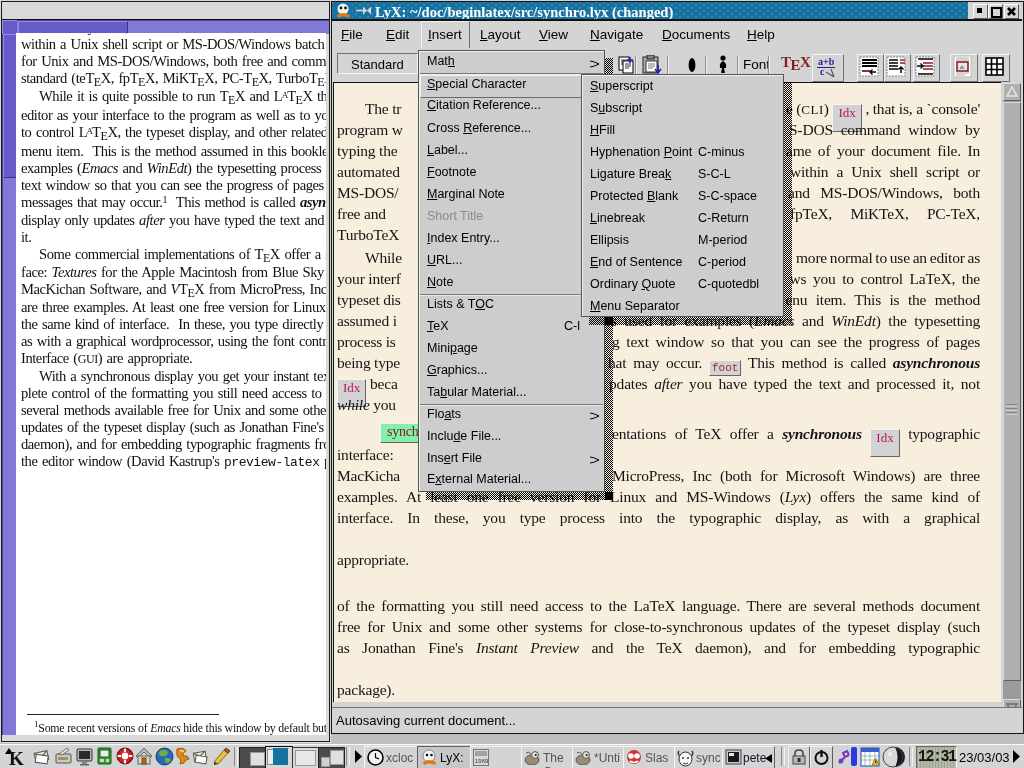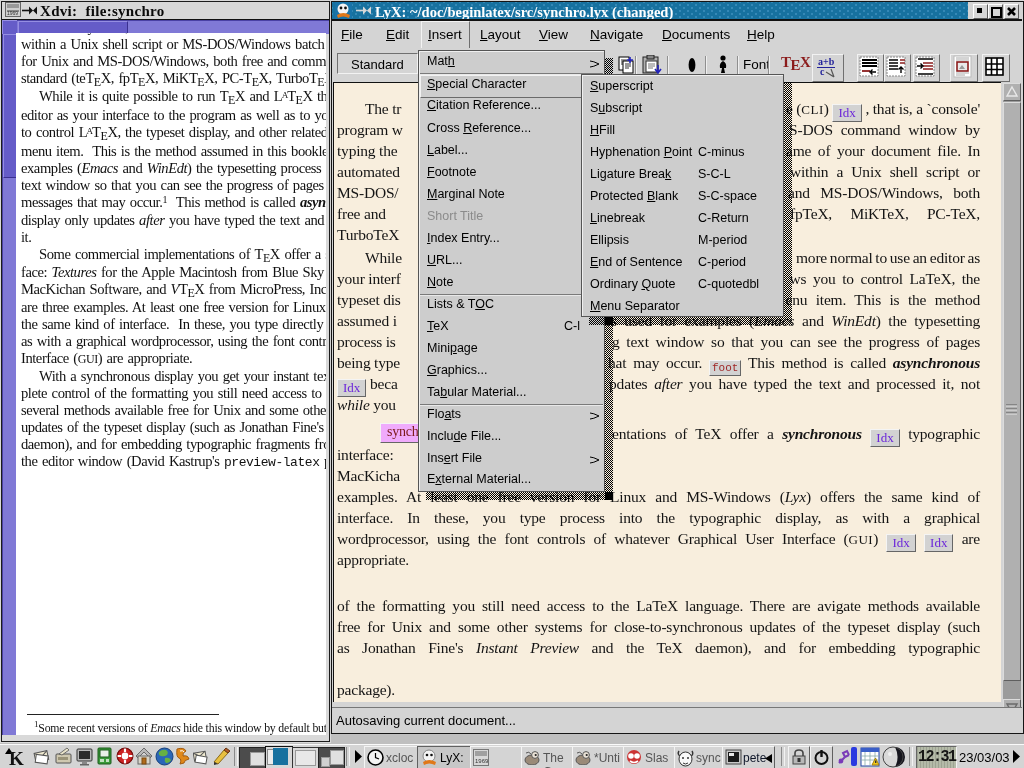--- a/index.html
+++ b/index.html
@@ -37,21 +37,21 @@
 #miins{left:89px;top:0px;width:47px;height:26px;background:#d4d4d4;border-top:1px solid #f2f2f2;border-left:1px solid #f2f2f2;border-right:1px solid #6f6f6f;border-bottom:1px solid #6f6f6f;}
 #ltoolbar{left:2px;top:48px;width:690px;height:35px;background:#d4d4d4;}
 #lcombo{left:5px;top:5px;width:81px;height:21px;background:#d4d4d4;border-top:1.5px solid #707070;border-left:1.5px solid #707070;border-right:1.5px solid #f2f2f2;border-bottom:1.5px solid #f2f2f2;font:13px "Liberation Sans",sans-serif;color:#000;padding:3px 0 0 13px;box-sizing:border-box;}
 .tsep{position:absolute;top:8px;width:1px;height:20px;background:#8f8f8f;border-right:1px solid #efefef;}
 .tbtn{position:absolute;top:6px;width:25px;height:26px;background:#d4d4d4;border-top:1px solid #f2f2f2;border-left:1px solid #f2f2f2;border-right:1px solid #707070;border-bottom:1px solid #707070;}
 
 #ldoc{left:3px;top:82px;width:668px;height:620px;background:#f8eedd;border-top:1px solid #111;border-left:1px solid #111;box-sizing:border-box;overflow:hidden;}
 .dl{position:absolute;left:3px;width:643px;height:21px;font:15.5px "Liberation Serif",serif;letter-spacing:-0.2px;color:#141414;text-align:justify;text-align-last:justify;white-space:nowrap;}
 .dll{position:absolute;left:3px;font:15.5px "Liberation Serif",serif;letter-spacing:-0.2px;color:#141414;white-space:nowrap;}
 .dlr{position:absolute;left:3px;width:643px;font:15.5px "Liberation Serif",serif;letter-spacing:-0.2px;color:#141414;text-align:right;white-space:nowrap;}
-.inset{display:inline-block;background:#d2d2d2;border-top:1px solid #f4f4f4;border-left:1px solid #f4f4f4;border-right:1px solid #666;border-bottom:1px solid #666;color:#6d28d9;font:13px "Liberation Serif",serif;letter-spacing:0;padding:1px 5px 2px 5px;line-height:13px;vertical-align:-3px;}
+.inset{display:inline-block;background:#d2d2d2;border-top:1px solid #f4f4f4;border-left:1px solid #f4f4f4;border-right:1px solid #666;border-bottom:1px solid #666;color:#be185d;font:13px "Liberation Serif",serif;letter-spacing:0;padding:1px 5px 12px 5px;line-height:13px;vertical-align:-3px;}
 .sc{font-size:13px;letter-spacing:0.5px;}
 
 #lsb{left:673px;top:83px;width:18px;height:633px;background:#9b9b9b;}
 .sbx{position:absolute;left:0;width:16px;background:#b0b0b0;border-top:1px solid #dcdcdc;border-left:1px solid #dcdcdc;border-right:1px solid #5f5f5f;border-bottom:1px solid #5f5f5f;}
 
 #lstatus{left:2px;top:707px;width:690px;height:24px;background:#d4d4d4;border-top:1px solid #777;}
 #lstatus .txt{left:4px;top:5px;font:13px "Liberation Sans",sans-serif;color:#000;}
 
 .popup{position:absolute;background:#cdcdcd;border:1px solid #555;box-shadow:inset 1px 1px 0 #efefef;}
 .pit{position:absolute;left:8px;font:12.5px "Liberation Sans",sans-serif;color:#000;white-space:nowrap;}
@@ -61,41 +61,28 @@
 
 #panel{left:0;top:744px;width:1024px;height:24px;background:#d4d4d4;border-top:1px solid #fafafa;box-sizing:border-box;}
 .pbtn{position:absolute;top:1px;height:21px;background:#d4d4d4;border-top:1px solid #f4f4f4;border-left:1px solid #f4f4f4;border-right:1px solid #606060;border-bottom:1px solid #606060;font:12px "Liberation Sans",sans-serif;color:#222;}
 .psep2{position:absolute;top:2px;width:2px;height:19px;border-left:1px solid #8a8a8a;border-right:1px solid #f2f2f2;}
 .picon{position:absolute;top:2px;}
 .tex span{font-size:12px;position:relative;top:2.5px;letter-spacing:-0.5px;}
 .tex{letter-spacing:-0.5px;}
 .la{font-size:9px;position:relative;top:-3.5px;left:-0.5px;letter-spacing:-0.5px;margin-right:-1px;display:inline-block;}
 .sc2{font-size:12px;}
 .footi{font:11px "Liberation Mono",monospace;color:#a02828;padding:1px 2px;}
-.synch{display:inline-block;background:#f0abfc;border-top:1px solid #f4f4f4;border-left:1px solid #f4f4f4;border-right:1px solid #666;border-bottom:1px solid #666;color:#7c1a1a;font:14px "Liberation Serif",serif;padding:0 6px 2px 6px;}
+.synch{display:inline-block;background:#86efac;border-top:1px solid #f4f4f4;border-left:1px solid #f4f4f4;border-right:1px solid #666;border-bottom:1px solid #666;color:#7c1a1a;font:14px "Liberation Serif",serif;padding:0 6px 2px 6px;}
 .sel{background:#a9cfe2;font-size:14px;}
 .cur{display:inline-block;width:1px;height:16px;background:#000;vertical-align:-3px;}
 </style></head>
 <body>
 
 <div class="abs" id="xdvi">
  <div class="abs bord"></div>
- <div class="abs" id="xtitle">
-   <svg class="abs" style="left:3px;top:0px" width="17" height="16">
-        <rect x="0.5" y="0.5" width="15" height="14" fill="#cfcfcf" stroke="#666"></rect>
-        <rect x="2" y="2" width="12" height="4" fill="#9a9a9a"></rect>
-        <rect x="2" y="8" width="12" height="2" fill="#888"></rect>
-        <text x="2" y="13" font-size="5" fill="#333">1969</text>
-      </svg>
-   <svg class="abs" style="left:20px;top:4px" width="17" height="9">
-        <path d="M0 4.5 H7" stroke="#111" stroke-width="1.6"></path>
-        <path d="M7 0.5 L15 8.5 V0.5 L7 8.5 Z" fill="#111"></path>
-      </svg>
-   <div class="abs txt">Xdvi:&nbsp; file:synchro</div>
- </div>
  <div class="abs" id="xhline"></div>
  <div class="abs pbev" id="xcorner"></div>
  <div class="abs" id="xhtrough">
       <div class="abs pbev" id="xhthumb"></div>
     </div>
  <div class="abs" id="xvtrough">
       <div class="abs pbev" id="xvthumb"></div>
     </div>
  <div class="abs" id="xcontent">
    <div class="abs" id="xtext">automated systems, this can be done from within<br>
@@ -278,25 +265,25 @@
   <div class="dlr" id="r11" style="top:249.5px;word-spacing:3.11px">g text window so that you can see the progress of pages</div>
   <div class="dll" style="top:270.5px">being type</div>
   <div class="dlr" id="r12" style="top:270.5px;word-spacing:3.10px">hat may occur. <span class="inset footi">foot</span> This method is called <b><i>asynchronous</i></b></div>
   <div class="dll" style="top:291.5px"><span class="inset">Idx</span> beca</div>
   <div class="dlr" id="r13" style="top:291.5px;word-spacing:3.00px">pdates <i>after</i> you have typed the text and processed it, not</div>
   <div class="dll" style="top:312.5px"><i>while</i> you</div>
   <div class="dll" style="left:46px;top:339px"><span class="synch">synch</span></div>
   <div class="dlr" id="r14" style="top:341.5px;word-spacing:4.81px">entations of TeX offer a <b><i>synchronous</i></b> <span class="inset">Idx</span> typographic</div>
   <div class="dll" style="top:362.5px">interface:</div>
   <div class="dll" style="top:383.5px">MacKicha</div>
+  <div class="dlr" id="r16" style="top:383.5px;word-spacing:4.56px">MicroPress, Inc (both for Microsoft Windows) are three</div>
   <div class="dl" style="top:404.5px">examples. At least one free version for Linux and MS-Windows (<i>Lyx</i>) offers the same kind of</div>
   <div class="dl" style="top:425.5px">interface. In these, you type process into the typographic display, as with a graphical</div>
-  <div class="dl" style="top:446.5px">wordprocessor, using the font controls of whatever Graphical User Interface (<span class="sc">GUI</span>) <span class="inset">Idx</span> <span class="inset">Idx</span> are</div>
   <div class="dll" style="top:467.5px">appropriate.</div>
-  <div class="dl" style="top:513.5px">of the formatting you still need access to the LaTeX language. There are avigate methods available</div>
+  <div class="dl" style="top:513.5px">of the formatting you still need access to the LaTeX language. There are several methods document</div>
   <div class="dl" style="top:534.5px">free for Unix and some other systems for close-to-synchronous updates of the typeset display (such</div>
   <div class="dl" style="top:555.5px">as Jonathan Fine's <i>Instant Preview</i> and the TeX daemon), and for embedding typographic</div>
   <div class="dll" style="top:597.5px">package).</div>
  </div>
  <div class="abs" id="lsb">
   <div class="sbx" style="top:0;height:16px"><svg width="16" height="16">
           <path d="M8 3 L13 12 L3 12 Z" fill="none" stroke="#e8e8e8" stroke-width="1.4"></path>
         </svg></div>
   <div class="sbx" style="top:19px;height:577px"></div>
   <svg class="abs" style="left:2px;top:320px" width="13" height="14">

